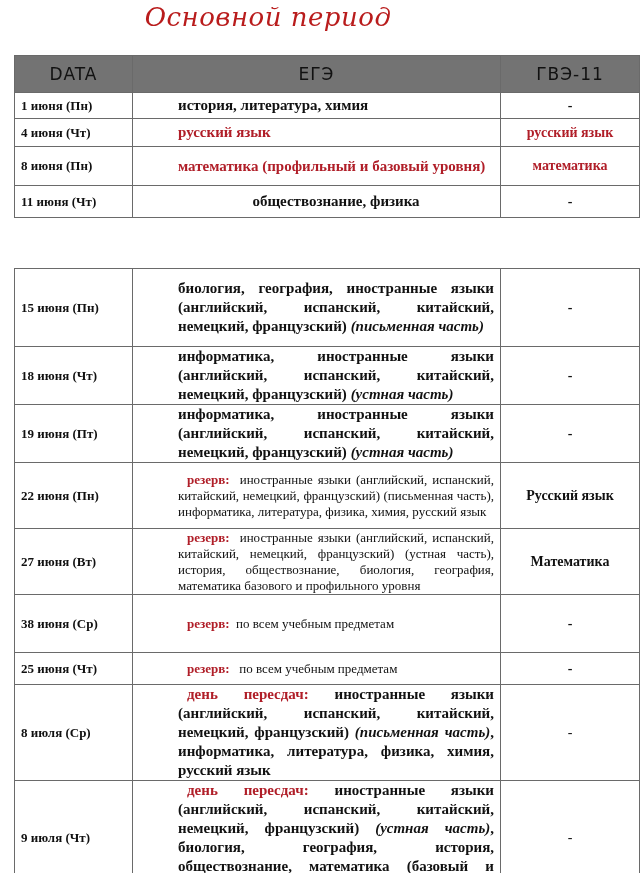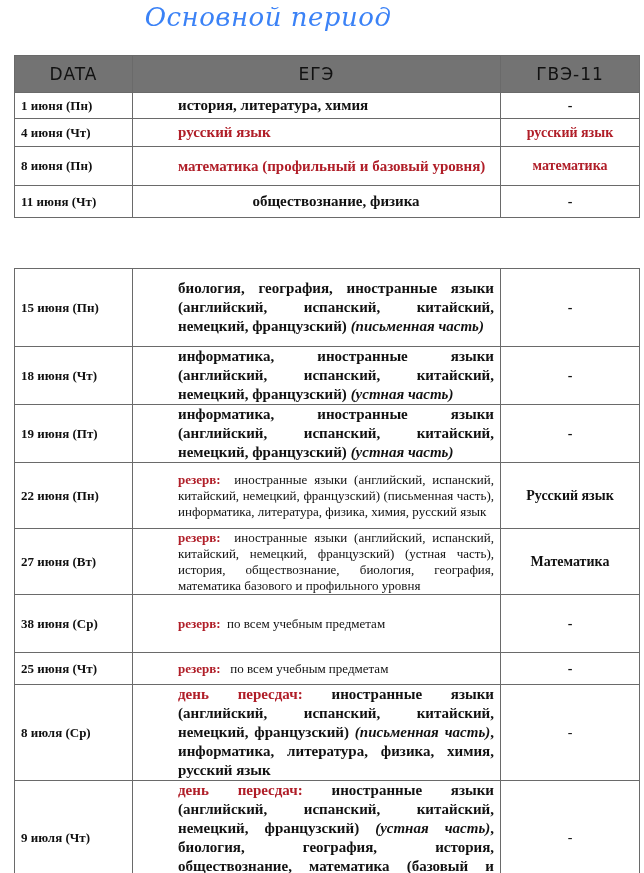--- a/index.html
+++ b/index.html
@@ -1,34 +1,34 @@
 <!DOCTYPE html>
 <html><head>
 <meta charset="utf-8">
 <style>
   html, body { margin: 0; padding: 0; background: #ffffff; }
   body { width: 644px; height: 873px; position: relative; overflow: hidden;
          font-family: "Liberation Serif", serif; color: #111; }
   .title { position: absolute; top: 2px; left: 0; width: 536px; text-align: center;
            font-family: "DejaVu Serif", serif; font-style: italic; font-size: 26px;
-           color: #3b82f6; letter-spacing: 0.5px; }
+           color: #b91c1c; letter-spacing: 0.5px; }
   table { border-collapse: collapse; position: absolute; left: 14px; width: 625px; table-layout: fixed; }
   td, th { border: 1.5px solid #6a6a6a; padding: 0 6px; vertical-align: middle; }
   col.c1 { width: 118px; }
   col.c2 { width: 368px; }
   col.c3 { width: 139px; }
   th { background: #737373; font-family: "DejaVu Sans", sans-serif; font-weight: normal;
        font-size: 17px; height: 36px; text-align: center; letter-spacing: 1px; }
   .date { text-align: left; font-weight: bold; font-size: 13px; white-space: nowrap; }
   .subj { font-weight: bold; font-size: 15px; text-align: justify; line-height: 19px; text-align-last: left; padding-left: 45px; }
   .subj.center { text-align: right; text-align-last: center; }
   .subj.small { font-weight: normal; font-size: 13px; line-height: 16px; }
   .gve { text-align: center; font-weight: bold; font-size: 14px; }
   .red { color: #b01e28; }
-  .kw { color: #b01e28; font-weight: bold; }
+  .kw { color: #b01e28; font-weight: bold; margin-left: 9px; }
   .it { font-style: italic; }
   #t1 { top: 55px; }
   #t2 { top: 268px; }
 </style>
 </head>
 <body>
 
 <div class="title">Основной период</div>
 
 <table id="t1">

